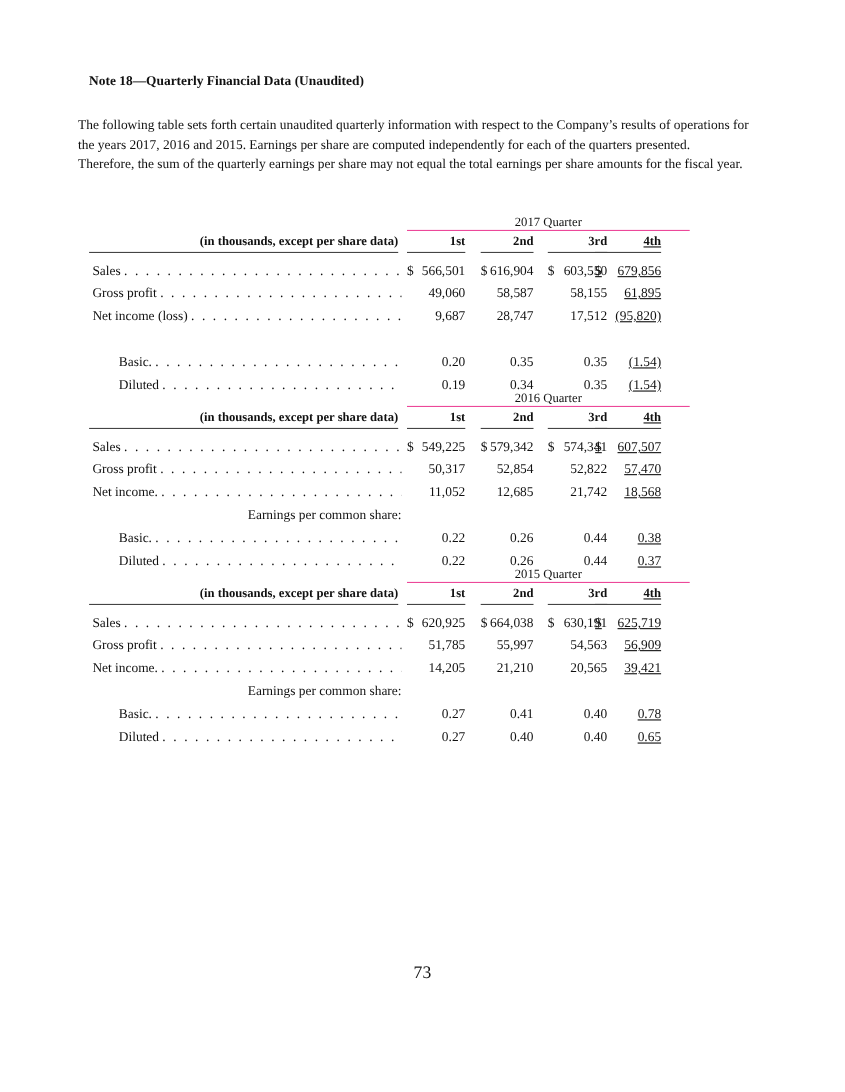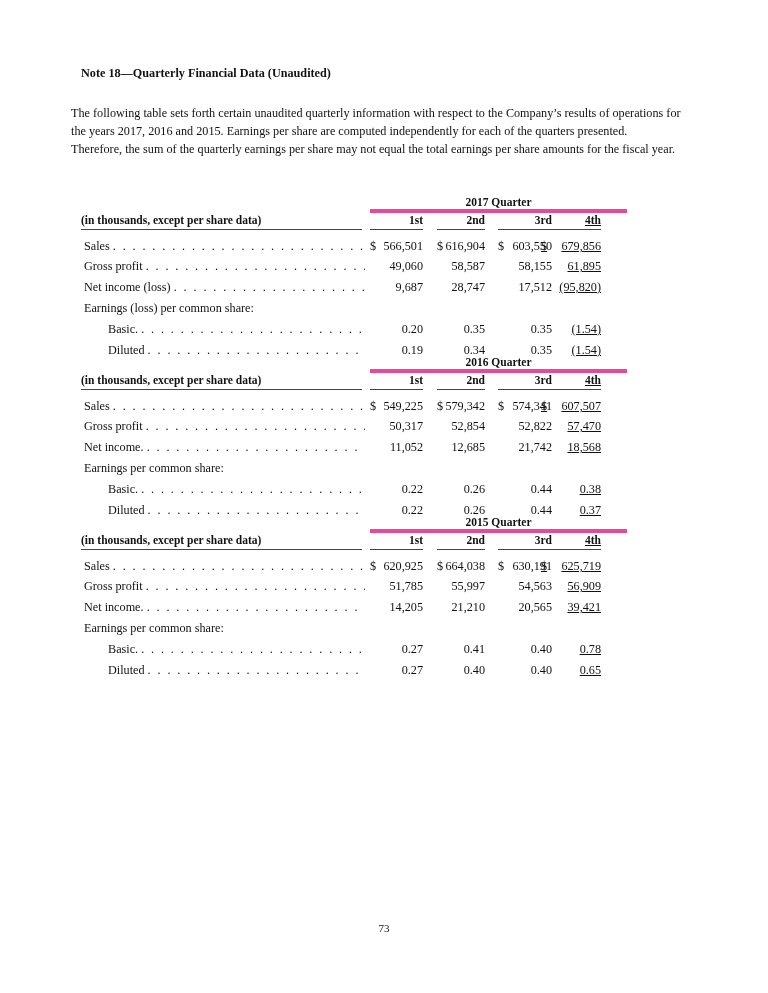--- a/index.html
+++ b/index.html
@@ -14,44 +14,44 @@
   }
   .intro {
     position: absolute; left: 71px; top: 104px; width: 610px;
     line-height: 18px; font-size: 12.2px;
   }
   .fin-table {
     position: absolute; left: 81px; width: 546px;
   }
   .fin-table .qtr-header {
     position: absolute; left: 289px; width: 257px; top: 0;
-    text-align: center; font-weight: bold; font-size: 11.5px;
-    border-bottom: 4px solid #ec4899; height: 14px; line-height: 14px;
+    text-align: center; font-weight: normal; font-size: 11.5px;
+    border-bottom: 1px solid #ec4899; height: 14px; line-height: 14px;
   }
   .fin-table .row {
     position: absolute; left: 0; width: 546px; height: 17px; line-height: 17px;
   }
   .hdr-row { top: 17px; font-weight: bold; font-size: 11.5px; }
   .hdr-row .label-cell { border-bottom: 1px solid #444; }
   .hdr-row .col { border-bottom: 1px solid #444; text-align: right; }
   .label-cell {
-    position: absolute; left: 0; width: 281px; height: 17px; overflow: hidden; white-space: nowrap;
+    position: absolute; left: 0; width: 281px; height: 17px; overflow: hidden; white-space: nowrap; text-align: right;
   }
   .label-cell.indent { padding-left: 3px; }
   .label-cell.indent2 { padding-left: 27px; width: 257px; }
   .col { position: absolute; height: 17px; text-align: right; white-space: nowrap; }
   .c1 { left: 289px; width: 53px; }
   .c2 { left: 356px; width: 48px; }
   .c3 { left: 417px; width: 54px; }
   .c4 { left: 460px; width: 60px; text-decoration: underline; }
   .cell-val { display: flex; justify-content: space-between; width: 100%; }
   .cell-val .dollar { text-align: left; }
   .dots { color: #111; letter-spacing: 1.9px; }
   .page-num {
-    position: absolute; left: 0; width: 768px; top: 922px; text-align: center; font-size: 11px;
+    position: absolute; left: 0; width: 768px; top: 876px; text-align: center; font-size: 16px;
   }
 </style>
 </head>
 <body>
 
 <div class="title">Note 18—Quarterly Financial Data (Unaudited)</div>
 <div class="intro">The following table sets forth certain unaudited quarterly information with respect to the Company’s results of operations for the years 2017, 2016 and 2015. Earnings per share are computed independently for each of the quarters presented. Therefore, the sum of the quarterly earnings per share may not equal the total earnings per share amounts for the fiscal year.</div>
 
 <div id="tables-root">
     <div class="fin-table" style="top: 195px;">
@@ -138,21 +138,20 @@
           </div>
         </div>
         <div class="col c4">
           <div class="cell-val">
             <span class="dollar"></span>
             <span>(95,820)</span>
           </div>
         </div>
       </div>
       <div class="row" style="top: 105px;">
-        <div class="label-cell indent"><span>Earnings (loss) per common share:</span></div>
         <div class="col c1">
           <div class="cell-val">
             <span class="dollar"></span>
             <span></span>
           </div>
         </div>
         <div class="col c2">
           <div class="cell-val">
             <span class="dollar"></span>
             <span></span>

